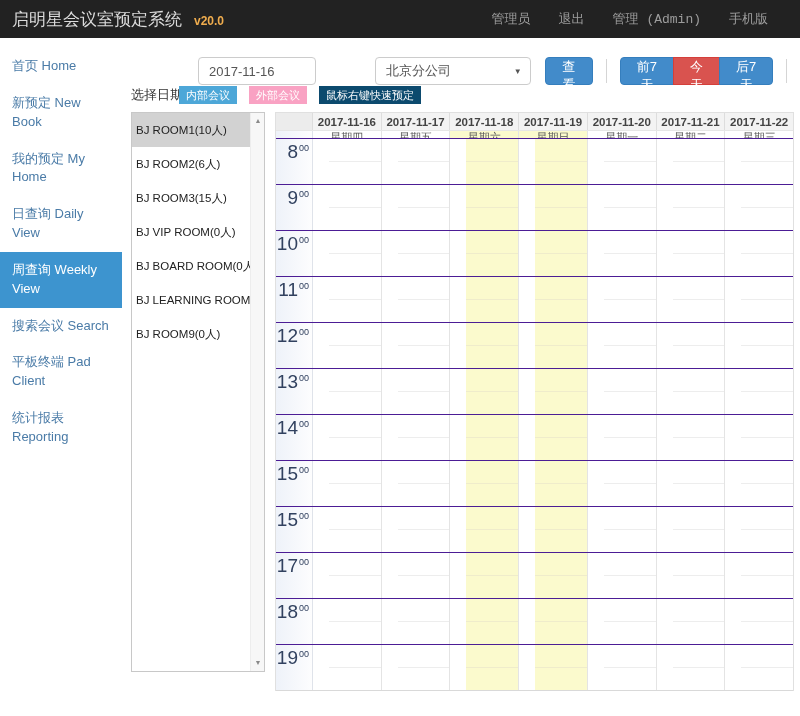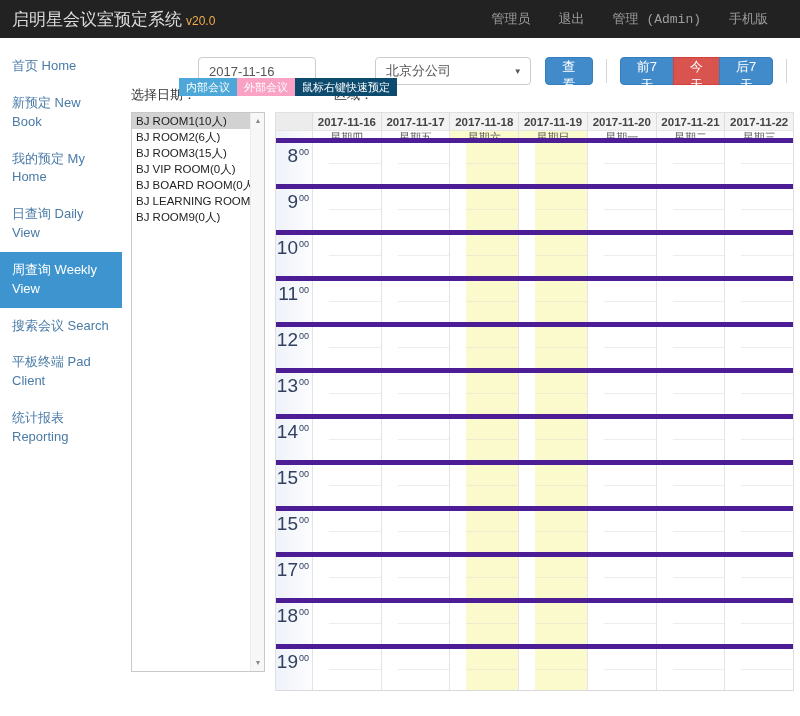--- a/index.html
+++ b/index.html
@@ -2,21 +2,21 @@
 <html><head>
 <meta charset="utf-8">
 <style>
   * { margin:0; padding:0; box-sizing:border-box; }
   html,body { width:800px; height:716px; background:#fff; font-family:"Liberation Sans","DejaVu Sans",sans-serif; }
   .page { position:relative; width:800px; height:716px; overflow:hidden; background:#fff; }
 
   
   .topbar { position:absolute; left:0; top:0; width:800px; height:38px; background:#222222; display:flex; align-items:center; justify-content:space-between; }
   .brand { padding-left:12px; font-size:17px; color:#dcdcdc; white-space:nowrap; }
-  .brand .ver { font-size:12px; color:#f0ad4e; margin-left:4px; font-weight:normal; }
+  .brand .ver { font-size:12px; color:#f0ad4e; margin-left:12px; font-weight:bold; }
   .topnav { display:flex; gap:28px; padding-right:32px; }
   .topnav .navlink { color:#9d9d9d; font-size:13px; cursor:pointer; white-space:nowrap;font-family:Liberation Mono, monospace; }
 
   
   .sidebar { position:absolute; left:0; top:48px; width:122px; }
   .side-item { display:block; padding:9px 10px 9px 12px; font-size:13px; color:#4a7ba7; line-height:1.45; cursor:pointer; }
   .side-item.active { background:#3d94cf; color:#ffffff; }
 
   
   .toolbar { position:absolute; left:131px; top:56px; height:30px; display:flex; align-items:center; }
@@ -26,48 +26,48 @@
   .area-select .caret { font-size:8px; color:#555; }
   .btn { height:28px; border:1px solid #357ebd; background:#428bca; color:#ffffff; font-size:13px; padding:0 11px; border-radius:4px; cursor:pointer; font-family:"Liberation Sans",sans-serif; }
   .btn.danger { background:#d9534f; border-color:#d43f3a; }
   .vdiv { width:1px; height:24px; background:#d5d5d5; margin:0 13px; }
   .btn-group { display:flex;align-items:flex-end; }
   .btn-group .btn { border-radius:0; margin-left:-1px; }
   .btn-group .btn:first-child { border-radius:4px 0 0 4px; margin-left:0; }
   .btn-group .btn:last-child { border-radius:0 4px 4px 0; }
 
   
-  .legend { position:absolute; left:131px; top:78px; display:flex; gap:0;padding-left:48px; }
+  .legend { position:absolute; left:131px; top:86px; display:flex; gap:12px;padding-left:48px; }
   .tag { height:18px; line-height:18px; padding:0 7px; font-size:11px; color:#fff; white-space:nowrap; }
   .tag.internal { background:#4da7d8; }
   .tag.external { background:#f9a2c3; }
   .tag.hint { background:#0c4a6e; }
 
   
   .roomlist { position:absolute; left:131px; top:112px; width:134px; height:560px; border:1px solid #c8c8c8; background:#fff; overflow:hidden; }
-  .room-item { font-size:11.5px; color:#222; padding:1px 4px; line-height:14px; white-space:nowrap; cursor:pointer; }
+  .room-item { font-size:11.5px; color:#222; padding:10px 4px; line-height:14px; white-space:nowrap; cursor:pointer; }
   .room-item.selected { background:#d2d2d2; }
   .scrollbar { position:absolute; right:0; top:0; width:14px; height:100%; background:#f7f7f7; border-left:1px solid #ededed; }
   .scrollbar .arr { position:absolute; left:0; width:14px; height:14px; font-size:7px; color:#8a8a8a; text-align:center; line-height:14px; }
   .scrollbar .arr.up { top:1px; }
   .scrollbar .arr.down { bottom:1px; }
 
   
   .calendar { position:absolute; left:275px; top:112px; width:519px; border-left:1px solid #e0e0e0; border-right:1px solid #e0e0e0; border-top:1px solid #e0e0e0; }
   .cal-header { display:flex; height:18px; background:#f3f3f3; border-bottom:1px solid #e6e6e6; }
   .cal-corner { width:37px; background:#ececec; border-right:1px solid #ddd; }
   .col-head { flex:1; text-align:center; font-size:11.5px; font-weight:bold; color:#444; line-height:18px; border-right:1px solid #ddd; overflow:hidden; white-space:nowrap; }
   .col-head:last-child { border-right:none; }
   .weekday-strip { display:flex; height:7px; overflow:hidden; }
   .weekday-strip .wk-corner { width:37px; background:linear-gradient(to right,#eef2f9,#fdfdfe); border-right:1px solid #dfe3ea; }
   .wk-cell { flex:1; font-size:11px; color:#555; text-align:center; line-height:12px; border-right:1px solid #e4e4e4; overflow:hidden; background:#fff; }
   .wk-cell:last-child { border-right:none; }
   .wk-cell.weekend { background:#fbfacd; }
   .cal-body { border-bottom:1px solid #d9d9d9; }
-  .cal-row { display:flex; height:46px; border-top:5px solid #4c1d95;gap:16px; }
+  .cal-row { display:flex; height:46px; border-top:1px solid #4c1d95;gap:16px; }
   .time-cell { width:37px; background:linear-gradient(to right,#eef2f9,#fdfdfe); border-right:1px solid #dfe3ea; text-align:right; padding:2px 3px 0 0; }
   .time-cell .h { font-size:19px; color:#31415f; }
   .time-cell .m { font-size:9px; color:#31415f; vertical-align:top; position:relative; top:2px; margin-left:1px; }
   .day-cell { flex:1; border-right:1px solid #e4e4e4; display:flex; flex-direction:column; background:#fff; }
   .day-cell:last-child { border-right:none; }
   .day-cell.weekend { background:#fbfacd; }
   .half { flex:1; cursor:pointer; }
   .half.top { border-bottom:1px solid #ededed; }
   .day-cell.weekend .half.top { border-bottom:1px solid #efeccb; }
 </style>

